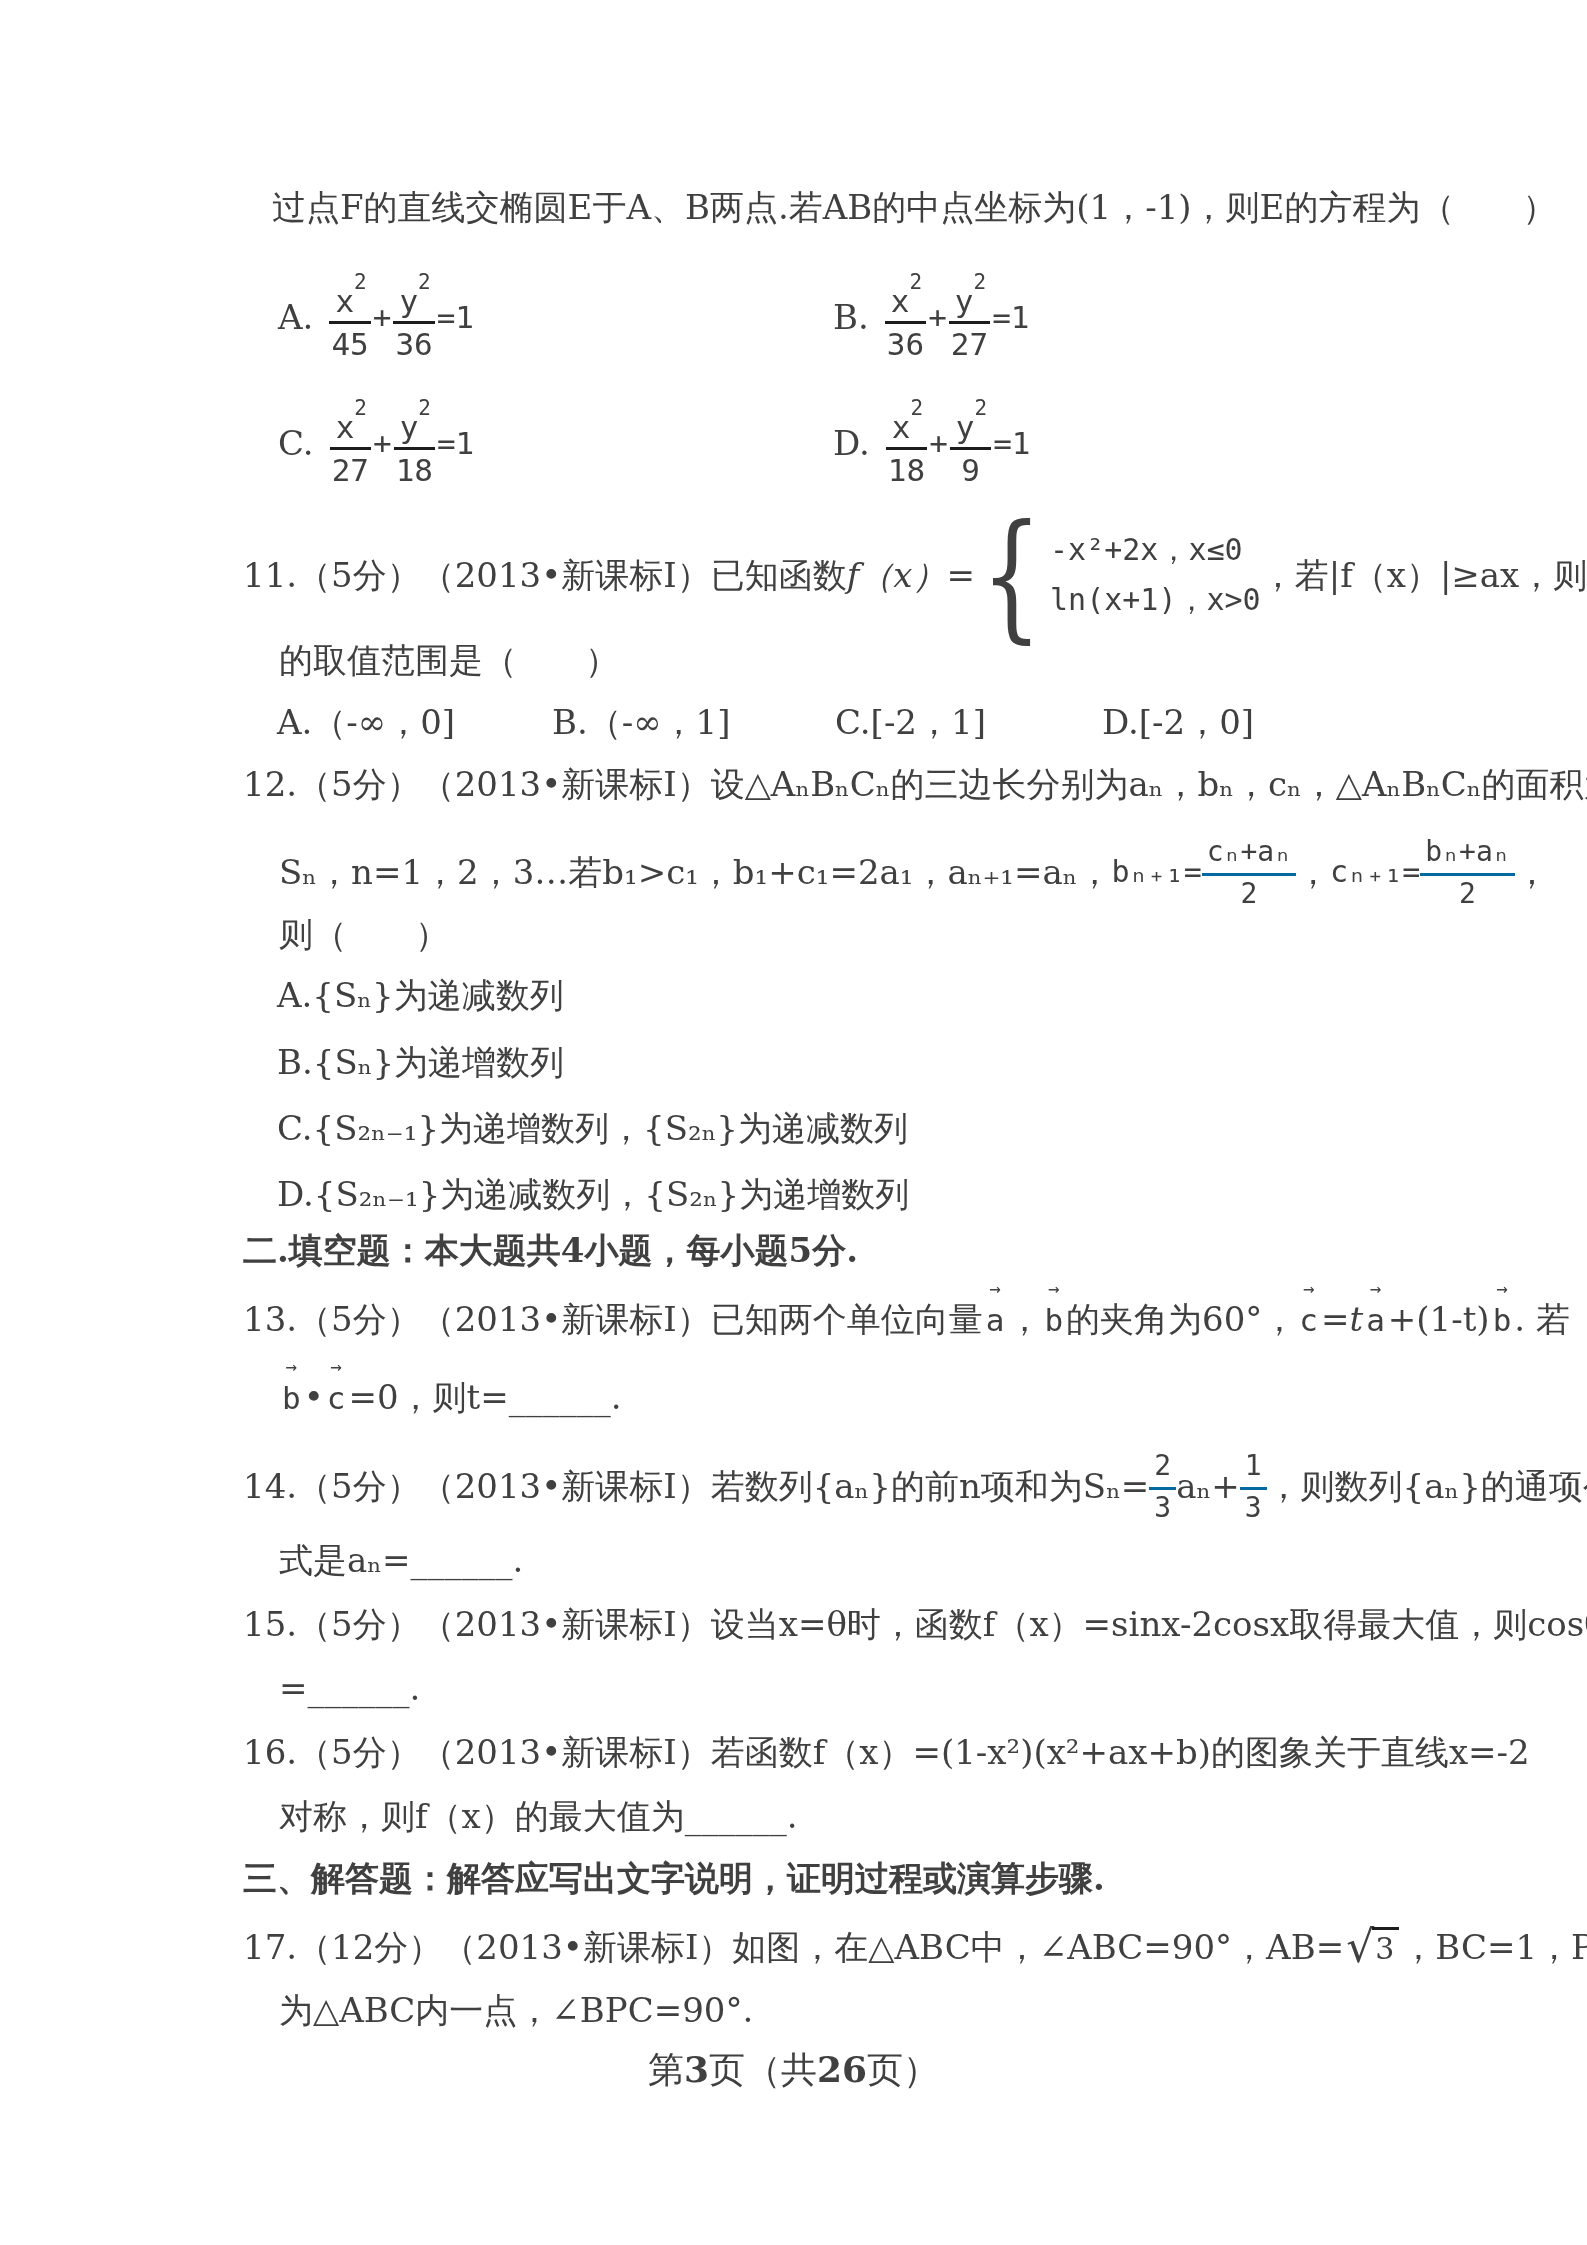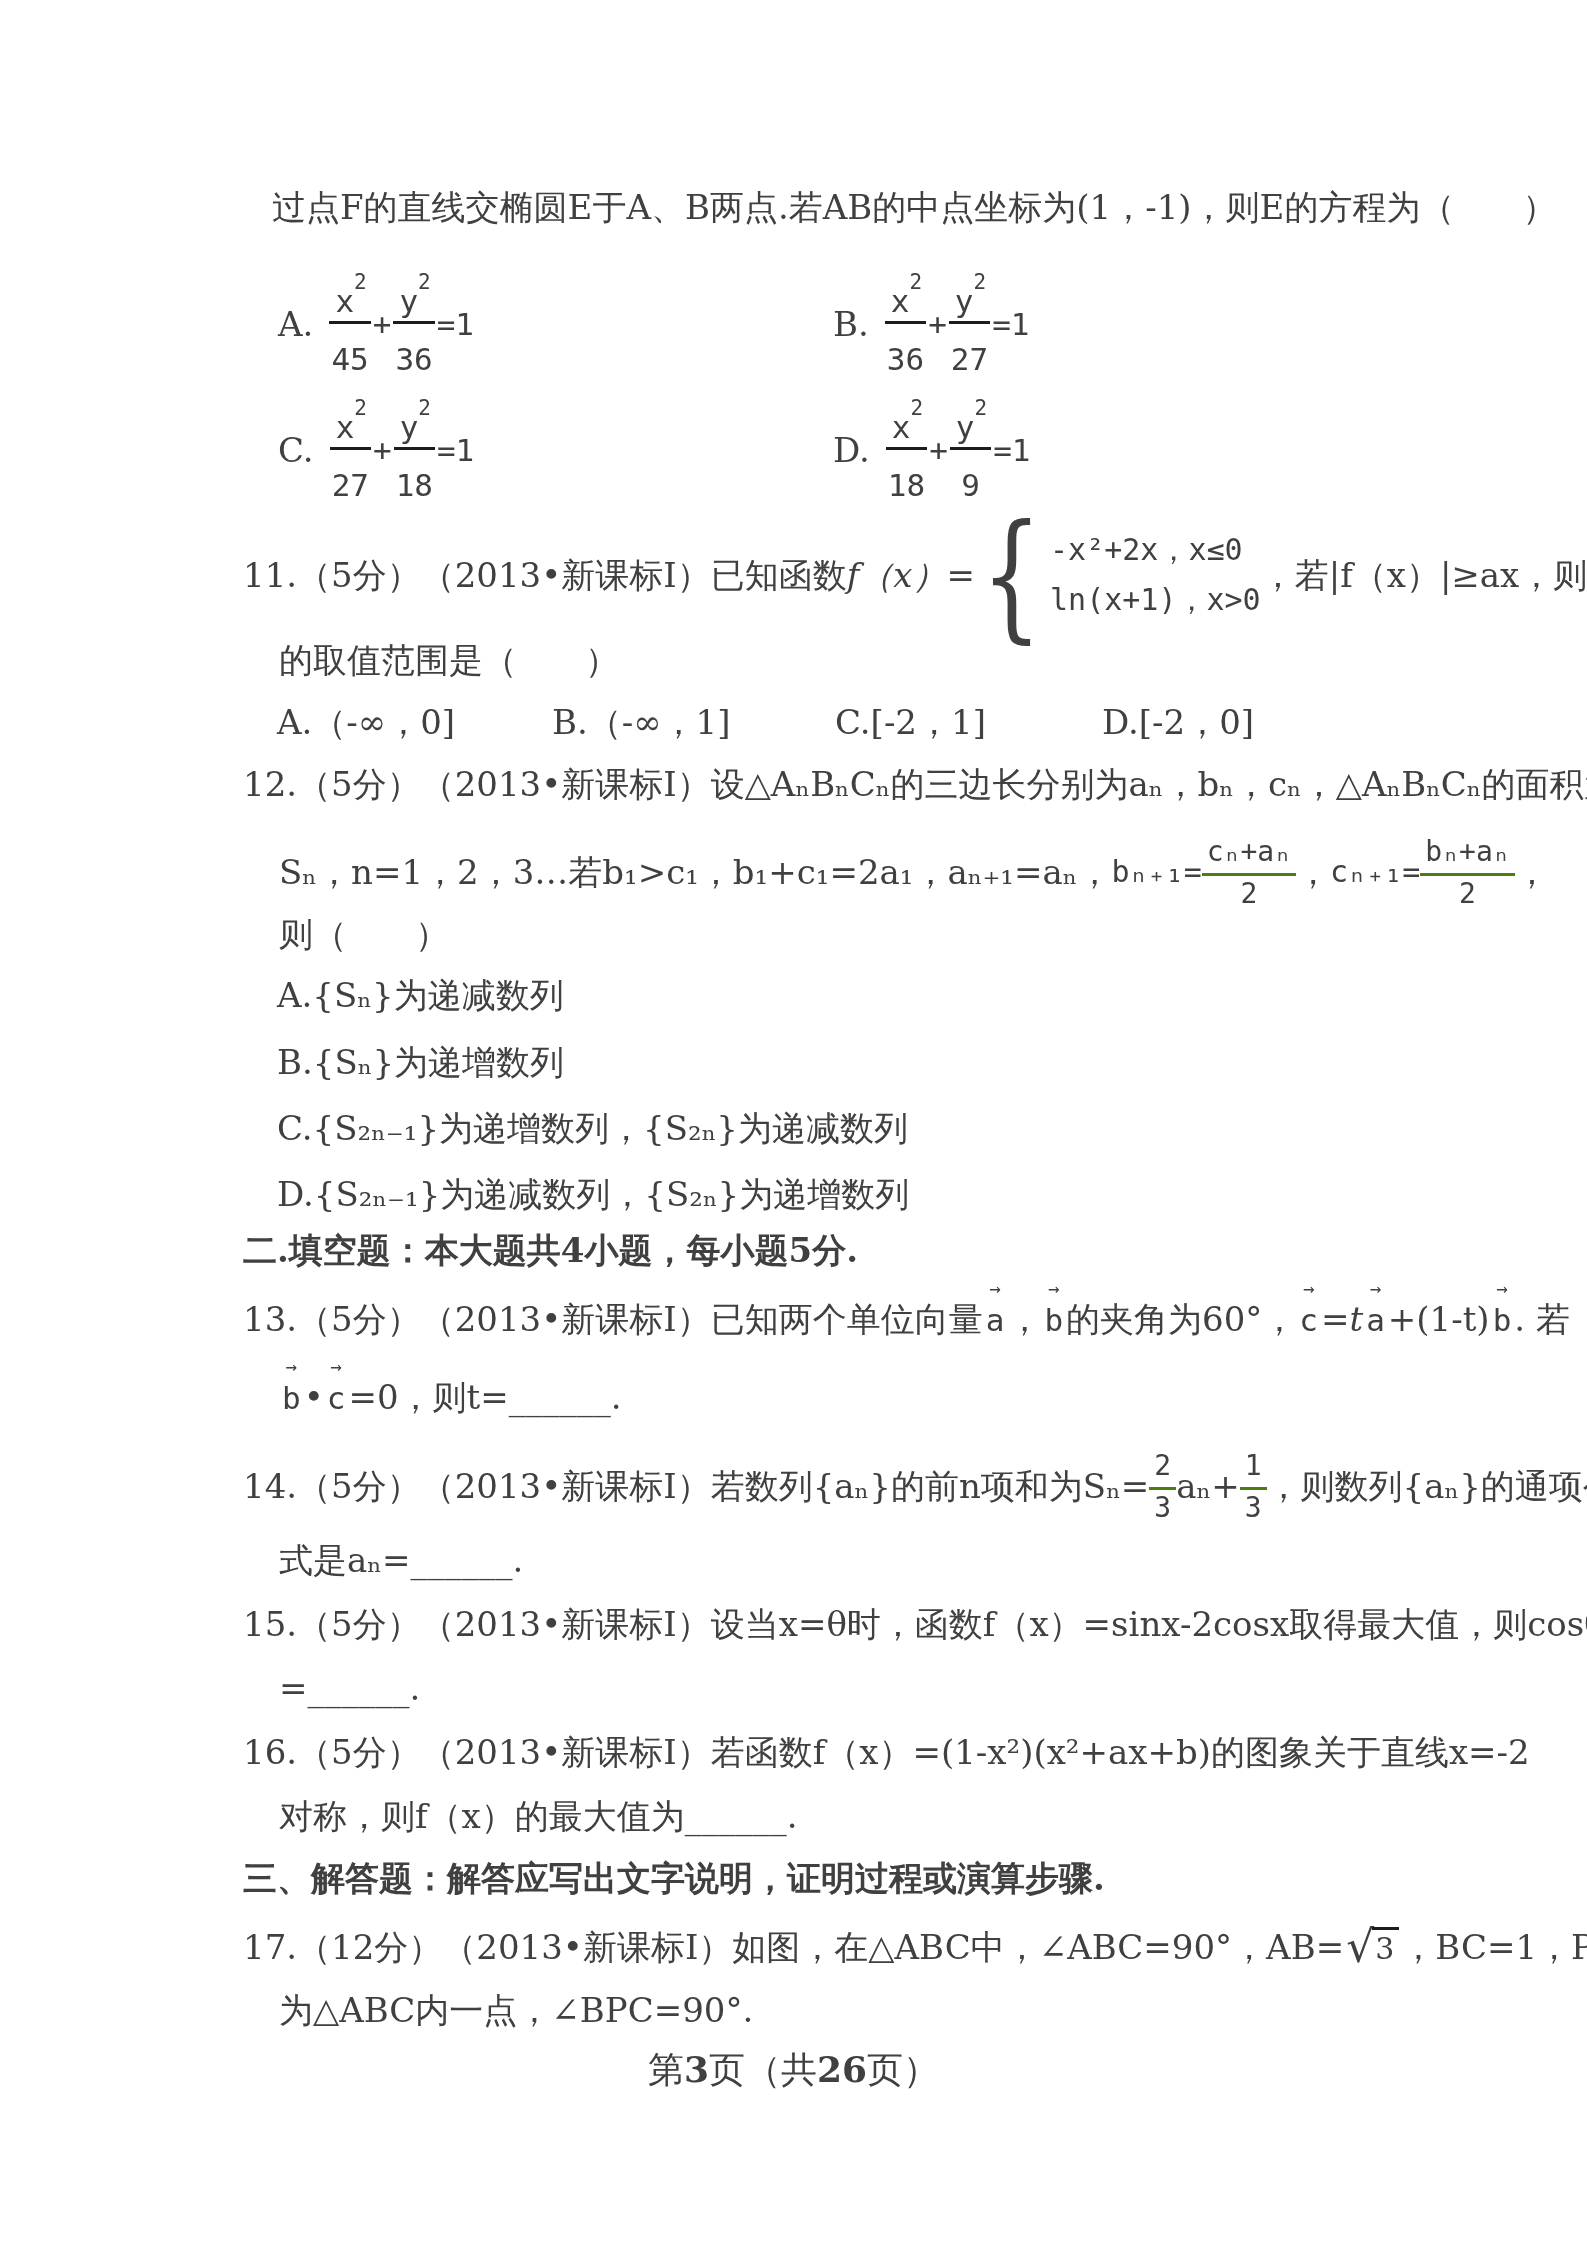--- a/index.html
+++ b/index.html
@@ -14,31 +14,31 @@
   .mono { font-family:"DejaVu Sans Mono","DejaVu Sans",monospace; }
   .m30 { font-family:"DejaVu Sans Mono","DejaVu Sans",monospace; font-size:30px; }
 
   
   .opt { position:absolute; display:flex; align-items:center; font-size:34px; line-height:44px; white-space:nowrap; }
   .opt-label { margin-right:16px; }
   .frac { display:inline-flex; flex-direction:column; align-items:center; line-height:1; }
   .fnum { display:inline-flex; align-items:flex-start; border-bottom:3px solid #1c1c1c; padding:0 4px 4px 6px; }
   .fv  { font-family:"DejaVu Sans Mono","DejaVu Sans",monospace; font-size:31px; line-height:31px; margin-top:14px; }
   .fsup{ font-family:"DejaVu Sans Mono","DejaVu Sans",monospace; font-size:21px; line-height:21px; }
-  .fden{ font-family:"DejaVu Sans Mono","DejaVu Sans",monospace; font-size:31px; line-height:34px; padding-top:18px; }
+  .fden{ font-family:"DejaVu Sans Mono","DejaVu Sans",monospace; font-size:31px; line-height:34px; padding-top:3px; }
   .fop { font-family:"DejaVu Sans Mono","DejaVu Sans",monospace; font-size:31px; margin:0 2px; }
 
   
   .pw-brace { font-family:"DejaVu Serif",serif; font-size:96px; font-weight:300;
               transform:scaleY(1.45); display:inline-block; margin:0 8px 0 6px; }
   .pw-rows { display:inline-flex; flex-direction:column; gap:18px; }
   .pw-rows .mono { font-size:30px; line-height:32px; }
 
   
-  .fnum2 { border-bottom:3px solid #4d7c0f; padding:0 5px 4px; font-family:"DejaVu Sans Mono","DejaVu Sans",monospace; font-size:28px; line-height:34px; }
+  .fnum2 { border-bottom:3px solid #0369a1; padding:0 5px 4px; font-family:"DejaVu Sans Mono","DejaVu Sans",monospace; font-size:28px; line-height:34px; }
   .fden2 { font-family:"DejaVu Sans Mono","DejaVu Sans",monospace; font-size:28px; line-height:30px; padding-top:3px; }
 
   
   .vec { position:relative; display:inline-block; font-family:"DejaVu Sans Mono","DejaVu Sans",monospace;
          font-size:31px; margin:0 3px; padding-top:2px; }
   .arr { position:absolute; top:-17px; left:50%; transform:translateX(-50%); font-size:19px; line-height:19px; }
 
   
   .sqrt { display:inline-flex; align-items:flex-start; margin:0 2px; }
   .sqrt-sym { font-size:44px; line-height:40px; }

